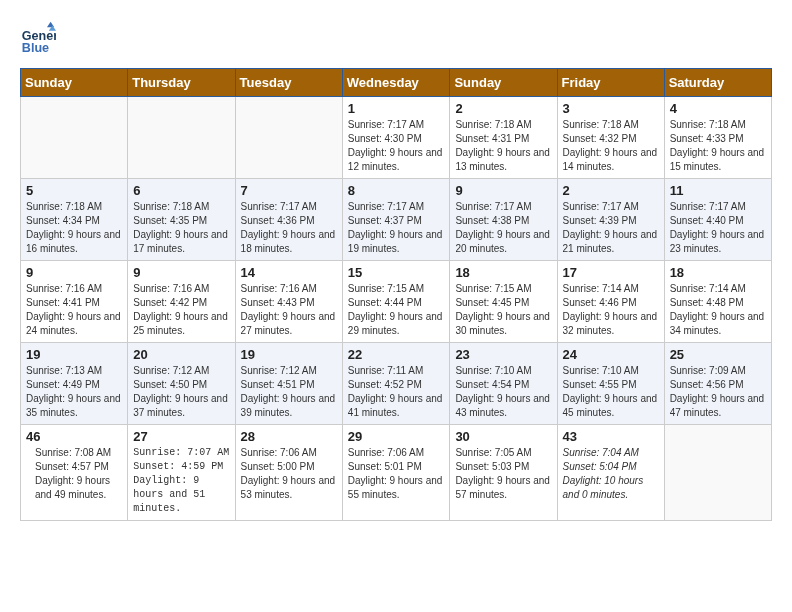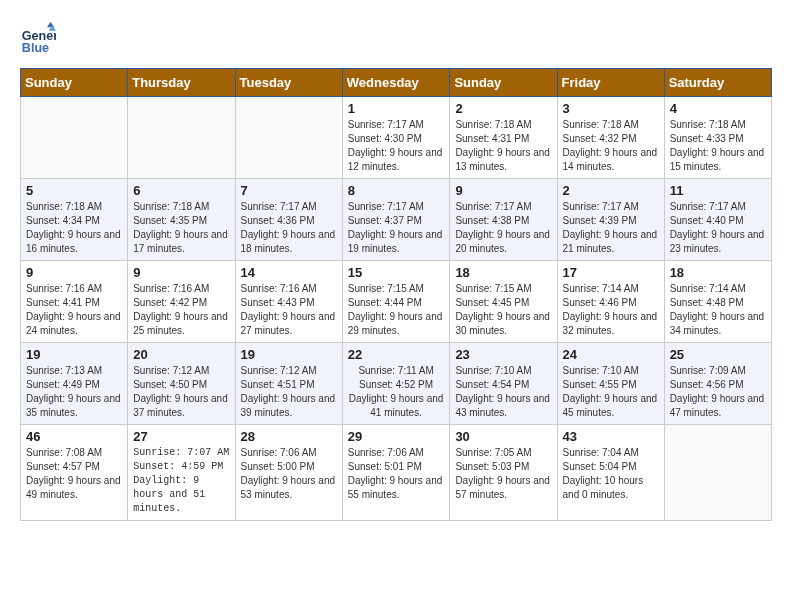--- a/index.html
+++ b/index.html
@@ -257,21 +257,21 @@
 Daylight: 9 hours and 37 minutes.</div>
         </td>
         <td>
           <span class="day-number">19</span>
           <div class="cell-content" style="white-space: pre-line;">Sunrise: 7:12 AM
 Sunset: 4:51 PM
 Daylight: 9 hours and 39 minutes.</div>
         </td>
         <td>
           <span class="day-number">22</span>
-          <div class="cell-content" style="white-space: pre-line; text-align: center;">Sunrise: 7:11 AM
+          <div class="cell-content" style="white-space: pre-line;">Sunrise: 7:11 AM
 Sunset: 4:52 PM
 Daylight: 9 hours and 41 minutes.</div>
         </td>
         <td>
           <span class="day-number">23</span>
           <div class="cell-content" style="white-space: pre-line;">Sunrise: 7:10 AM
 Sunset: 4:54 PM
 Daylight: 9 hours and 43 minutes.</div>
         </td>
         <td>
@@ -283,21 +283,21 @@
         <td>
           <span class="day-number">25</span>
           <div class="cell-content" style="white-space: pre-line;">Sunrise: 7:09 AM
 Sunset: 4:56 PM
 Daylight: 9 hours and 47 minutes.</div>
         </td>
       </tr>
       <tr>
         <td>
           <span class="day-number">46</span>
-          <div class="cell-content" style="white-space: pre-line;">Sunrise: 7:08 AM
+          <div class="cell-content" style="white-space: pre-line; margin-left: 9px;">Sunrise: 7:08 AM
 Sunset: 4:57 PM
 Daylight: 9 hours and 49 minutes.</div>
         </td>
         <td>
           <span class="day-number">27</span>
           <div class="cell-content" style="white-space: pre-line; font-family: Liberation Mono, monospace;">Sunrise: 7:07 AM
 Sunset: 4:59 PM
 Daylight: 9 hours and 51 minutes.</div>
         </td>
         <td>
@@ -313,20 +313,20 @@
 Daylight: 9 hours and 55 minutes.</div>
         </td>
         <td>
           <span class="day-number">30</span>
           <div class="cell-content" style="white-space: pre-line;">Sunrise: 7:05 AM
 Sunset: 5:03 PM
 Daylight: 9 hours and 57 minutes.</div>
         </td>
         <td>
           <span class="day-number">43</span>
-          <div class="cell-content" style="white-space: pre-line;">Sunrise: 7:04 AM
+          <div class="cell-content" style="white-space: pre-line; font-style: italic;">Sunrise: 7:04 AM
 Sunset: 5:04 PM
 Daylight: 10 hours and 0 minutes.</div>
         </td>
         <td class="empty-cell"></td>
       </tr>
     </tbody>
 </table>
 
 </body></html>

